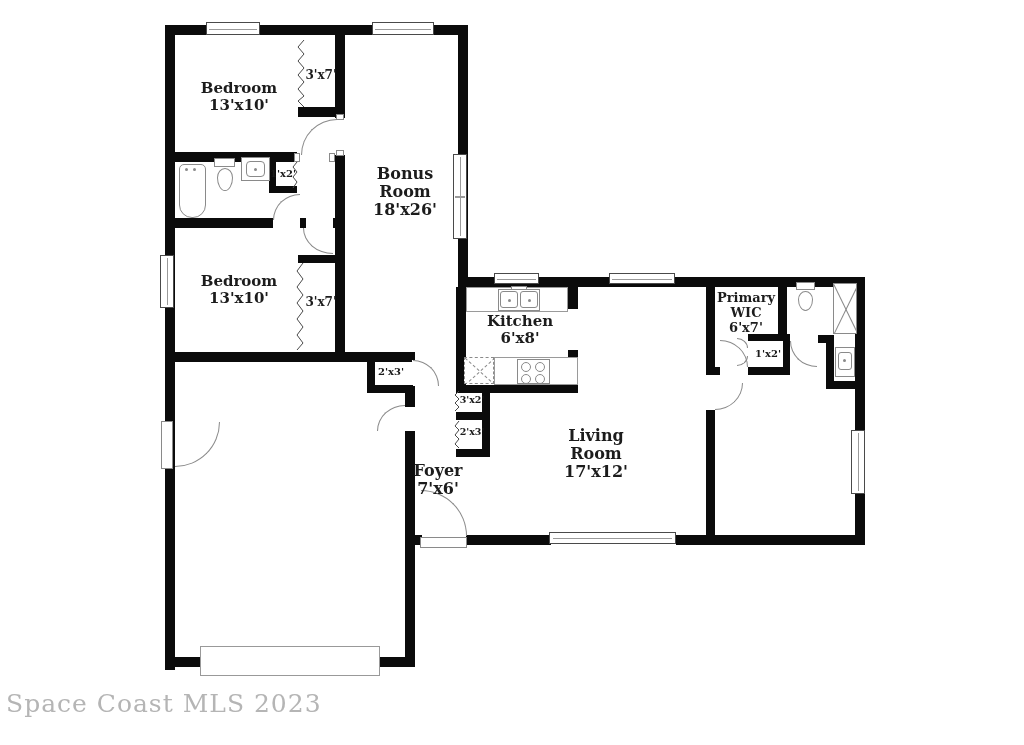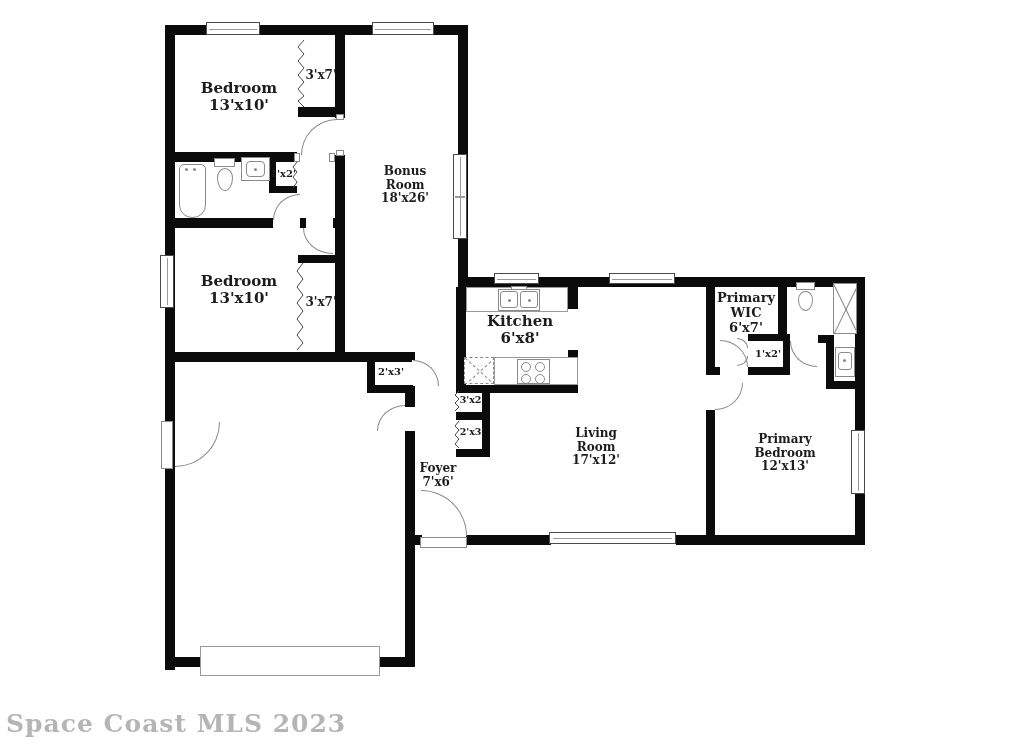--- a/index.html
+++ b/index.html
@@ -10,25 +10,25 @@
   .win .il{position:absolute;background:#9a9a9a;}
   .arc{position:absolute;box-sizing:border-box;border:0 solid #8a8a8a;}
   .leaf{position:absolute;background:#fff;border:1px solid #8a8a8a;box-sizing:border-box;}
   .jamb{position:absolute;background:#fff;border:1px solid #8a8a8a;box-sizing:border-box;}
   .fx{position:absolute;background:#fff;border:1px solid #8a8a8a;box-sizing:border-box;}
   .dot{position:absolute;width:3px;height:3px;background:#8a8a8a;border-radius:50%;}
   .burner{position:absolute;width:10px;height:10px;border:1px solid #8a8a8a;border-radius:50%;box-sizing:border-box;}
   .zz{position:absolute;}
   .lbl{position:absolute;font-weight:bold;color:#1c1c1c;text-align:center;line-height:1.14;}
   .lbl div{white-space:pre-line;}
-  .fs15{font-size:15px;} .fs14{font-size:12px;text-align:center;} .fs13{font-size:13px;} .fs12{font-size:12px;}
+  .fs15{font-size:15px;} .fs14{font-size:16px;text-align:center;} .fs13{font-size:13px;} .fs12{font-size:12px;}
   .fs10{font-size:10px;} .fs9{font-size:9.5px;} .fs6{font-size:10px;}
   .xline{position:absolute;border-top:1px dashed #8a8a8a;width:40px;left:-5px;top:13px;}
   .sline{position:absolute;border-top:1px solid #8a8a8a;width:56px;left:-16px;top:25px;}
-  #watermark{position:absolute;left:6px;top:689px;font-size:25px;color:#b5b5b5;letter-spacing:1px;font-weight:bold;margin-top:20px;}
+  #watermark{position:absolute;left:6px;top:689px;font-size:25px;color:#b5b5b5;letter-spacing:1px;font-weight:normal;}
   #disclaimer{position:absolute;left:0;top:708px;width:970px;text-align:center;font-size:16.5px;color:#141414;}
 </style>
 </head>
 <body>
 
 <div id="plan">
 
   <div class="w" style="left:165px;top:25px;width:303px;height:10px"></div>
   <div class="w" style="left:165px;top:25px;width:10px;height:645px"></div>
   <div class="w" style="left:458px;top:25px;width:10px;height:262px"></div>
@@ -202,24 +202,20 @@
     <div>Primary WIC</div>
     <div>6'x7'</div>
   </div>
   <div class="lbl fs6" style="left:754px;top:348px;width:28px">
     <div>1'x2'</div>
   </div>
   <div class="lbl fs14" style="left:556px;top:427px;width:80px">
     <div>Living Room</div>
     <div>17'x12'</div>
   </div>
-  <div class="lbl fs14" style="left:745px;top:433px;width:80px">
-    <div>Primary Bedroom</div>
-    <div>12'x13'</div>
-  </div>
   <div class="lbl fs14" style="left:406px;top:462px;width:64px">
     <div>Foyer</div>
     <div>7'x6'</div>
   </div>
   <div class="lbl fs10" style="left:369px;top:366px;width:44px">
     <div>2'x3'</div>
   </div>
   <div class="lbl fs9" style="left:452px;top:395px;width:40px">
     <div>3'x2'</div>
   </div>

